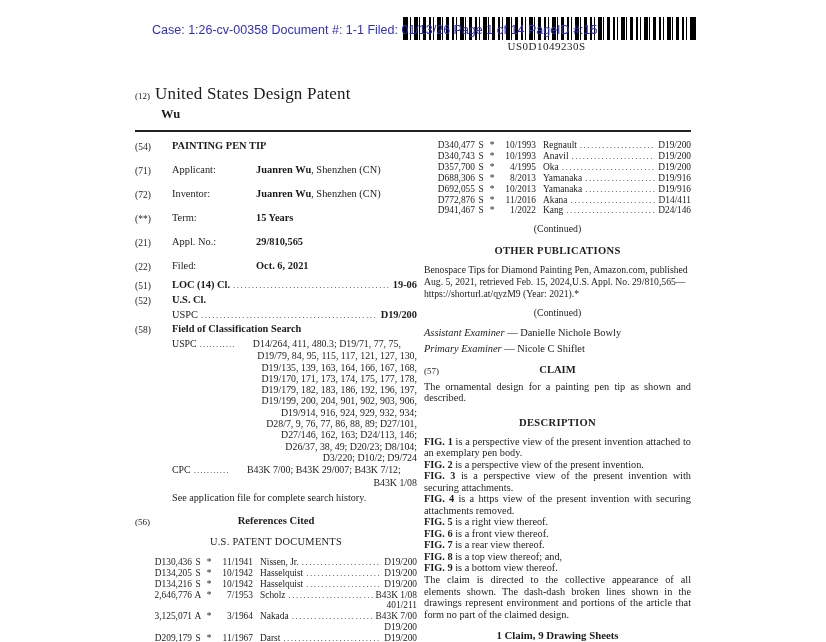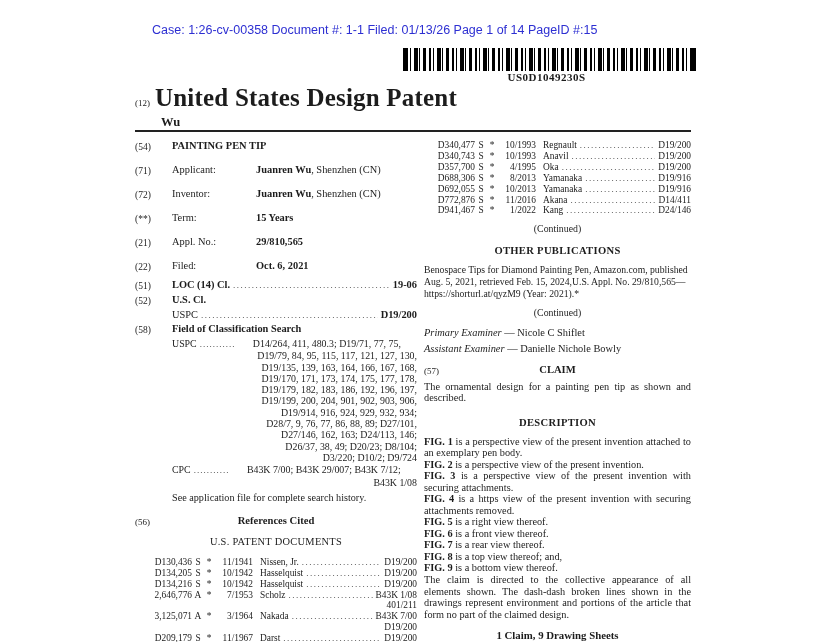--- a/index.html
+++ b/index.html
@@ -2,35 +2,35 @@
 <html><head>
 <meta charset="utf-8">
 <style>
   html,body{margin:0;padding:0;background:#fff;}
   .page{position:relative;width:826px;height:642px;background:#fff;overflow:hidden;
         font-family:"Liberation Serif",serif;color:#1c1c1c;}
   
   .case-header{position:absolute;top:23px;left:152px;width:560px;z-index:3;
     font-family:"Liberation Sans",sans-serif;font-size:12.5px;color:#2d2fd2;white-space:nowrap;}
   
-  .barcode{position:absolute;top:48px;left:403px;width:287px;z-index:1;text-align:center;font-weight:bold;}
+  .barcode{position:absolute;top:17px;left:403px;width:287px;z-index:1;text-align:center;}
   .bars{height:23px;width:287px;
     background:repeating-linear-gradient(90deg,
       #000 0px,#000 2px,#fff 2px,#fff 4px,
       #000 4px,#000 5px,#fff 5px,#fff 8px,
       #000 8px,#000 12px,#fff 12px,#fff 13px,
       #000 13px,#000 14px,#fff 14px,#fff 17px,
       #000 17px,#000 20px,#fff 20px,#fff 23px);
     border-left:3px solid #000;border-right:3px solid #000;}
   .barcode-text{font-size:11px;letter-spacing:.5px;margin-top:0px;}
   
   .masthead{position:absolute;top:84px;left:135px;width:556px;display:flex;justify-content:flex-start;}
   .inid{font-size:9px;}
   .mast-left .title-line{display:flex;align-items:baseline;gap:5px;}
-  .doc-title{font-size:25px;font-weight:bold;letter-spacing:.2px;}
+  .doc-title{font-size:17px;font-weight:normal;letter-spacing:.2px;}
   .surname{font-size:12.5px;font-weight:bold;margin:3px 0 0 26px;}
   .mast-right{width:268px;}
   .mr-row{display:flex;align-items:baseline;margin-bottom:3px;}
   .mr-row .inid{width:24px;}
   .mr-label{font-size:12px;font-weight:bold;}
   .mr-value{margin-left:auto;font-size:13.5px;font-weight:bold;white-space:nowrap;}
   .stars{font-size:9px;font-weight:bold;margin-right:4px;position:relative;top:-2px;}
   .rule{position:absolute;top:130px;left:135px;width:556px;border-top:2px solid #222;}
   
   .col{position:absolute;top:140px;font-size:10.4px;line-height:12px;}
@@ -354,22 +354,22 @@
 
     <div class="section-title">OTHER PUBLICATIONS</div>
     <div>
 
     <div class="pub-line">Benospace Tips for Diamond Painting Pen, Amazon.com, published</div>
         <div class="pub-line">Aug. 5, 2021, retrieved Feb. 15, 2024,U.S. Appl. No. 29/810,565—</div>
         <div class="pub-line">https://shorturl.at/qyzM9 (Year: 2021).*</div>
       </div>
     <div class="continued">(Continued)</div>
 
+    <div class="exam"><i>Assistant Examiner</i> <span>— Danielle Nichole Bowly</span></div>
     <div class="exam"><i>Primary Examiner</i> <span>— Nicole C Shiflet</span></div>
-    <div class="exam"><i>Assistant Examiner</i> <span>— Danielle Nichole Bowly</span></div>
 
     <div class="claim-head center">
       <span class="inid">(57)</span>
       <span class="refs-title">CLAIM</span>
     </div>
     <div class="body-par">The ornamental design for a painting pen tip as shown and described.</div>
 
     <div class="section-title" style="margin-top:13px;">DESCRIPTION</div>
 
     <div>

